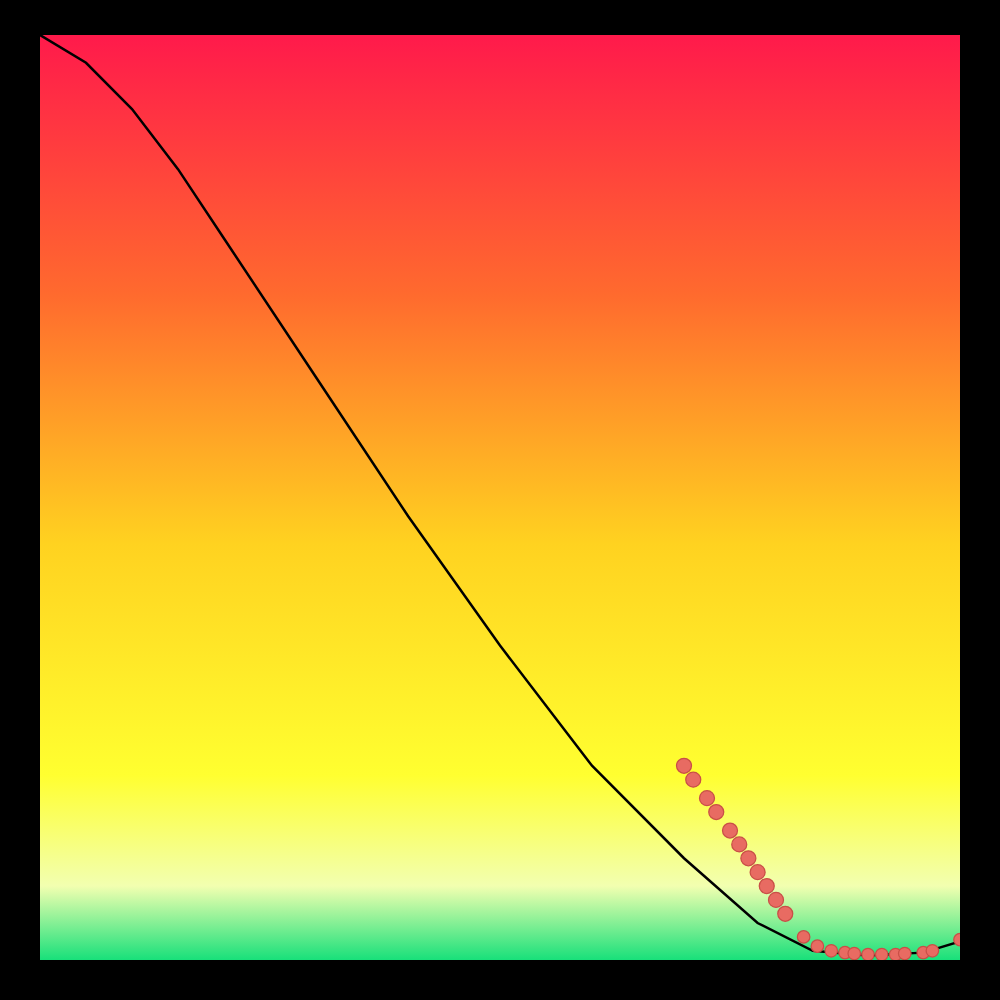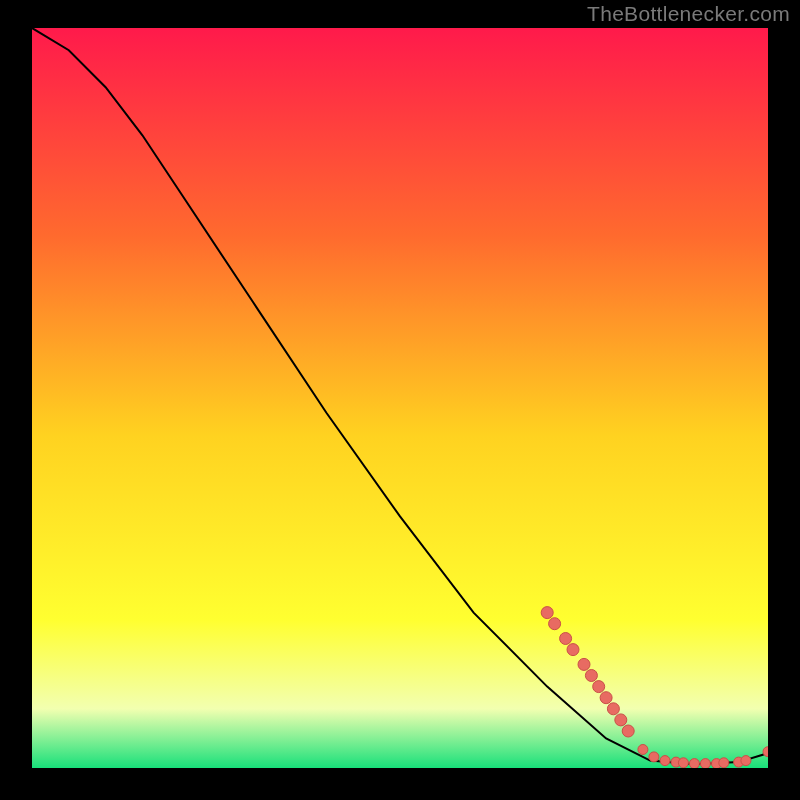--- a/index.html
+++ b/index.html
@@ -32,21 +32,20 @@
     top: 28px;
     width: 736px;
     height: 740px;
   }
   svg { display: block; }
 </style>
 </head>
 <body>
 
 <div class="frame">
-  <div class="watermark">TheBottlenecker.com</div>
 
   <div class="plot-wrap">
     <svg id="plot-svg" viewBox="0 0 736 740" width="736" height="740">
       <defs>
         <linearGradient id="bg-grad" x1="0" y1="0" x2="0" y2="1">
           <stop id="g0" offset="0%" stop-color="#ff1a4b"></stop>
           <stop id="g1" offset="28%" stop-color="#ff6a2e"></stop>
           <stop id="g2" offset="55%" stop-color="#ffd220"></stop>
           <stop id="g3" offset="80%" stop-color="#ffff30"></stop>
           <stop id="g4" offset="92%" stop-color="#f2ffb0"></stop>

